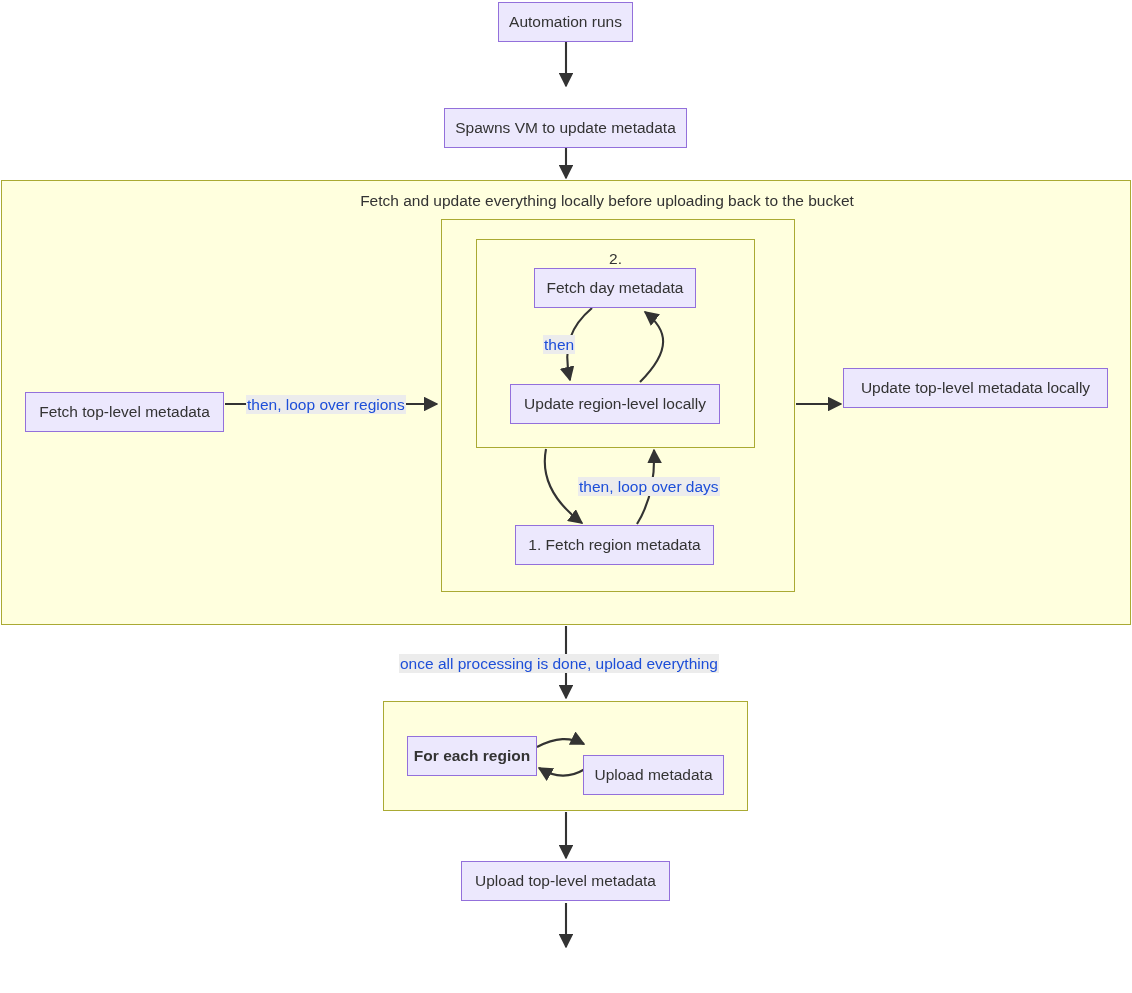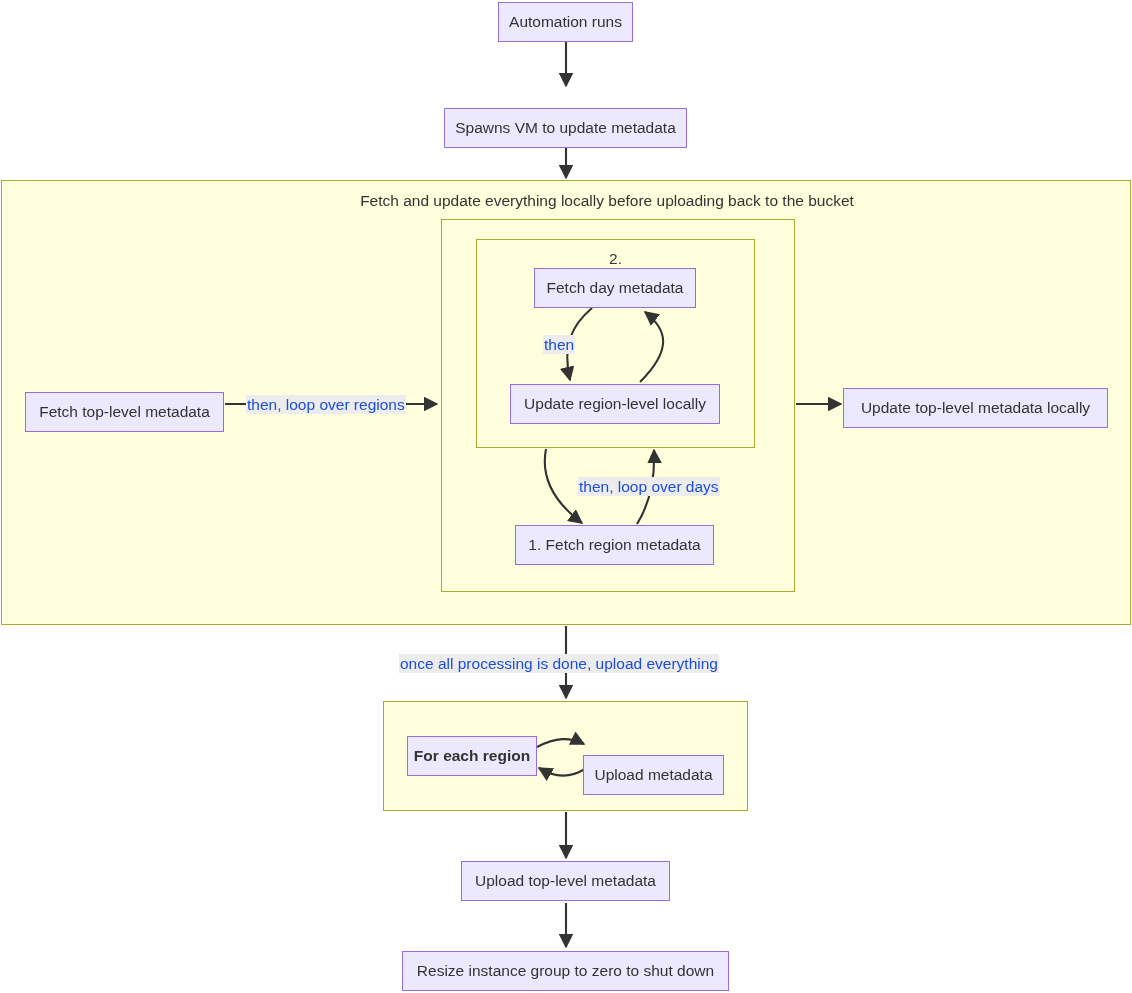--- a/index.html
+++ b/index.html
@@ -118,29 +118,28 @@
   <div class="node" style="left:444px; top:108px; width:243px; height:40px;">Spawns VM to update metadata</div>
 
   <div class="node" style="left:25px; top:384px; width:199px; height:40px;margin-top:8px;">Fetch top-level metadata</div>
 
   <div class="node" style="left:534px; top:268px; width:162px; height:40px;">Fetch day metadata</div>
 
   <div class="node" style="left:510px; top:384px; width:210px; height:40px;">Update region-level locally</div>
 
   <div class="node" style="left:515px; top:525px; width:199px; height:40px;">1. Fetch region metadata</div>
 
-  <div class="node" style="left:843px; top:388px; width:265px; height:40px;">Update top-level metadata locally</div>
+  <div class="node" style="left:843px; top:368px; width:265px; height:40px;">Update top-level metadata locally</div>
 
   <div class="node" style="left:407px; top:736px; width:130px; height:40px;font-weight:bold;">For each region</div>
 
   <div class="node" style="left:583px; top:736px; width:141px; height:40px;margin-top:19px;">Upload metadata</div>
 
   <div class="node" style="left:461px; top:861px; width:209px; height:40px;">Upload top-level metadata</div>
 
-  <div class="node" style="left:402px; top:951px; width:327px; height:40px;">Resize instance group to zero to shut down</div>
 
   <div class="edge-label" style="left:246px; top:395px;">then, loop over regions</div>
 
   <div class="edge-label" style="left:543px; top:335px;">then</div>
 
   <div class="edge-label" style="left:578px; top:477px;">then, loop over days</div>
 
   <div class="edge-label" style="left:399px; top:654px;">once all processing is done, upload everything</div>
 
 </div>

